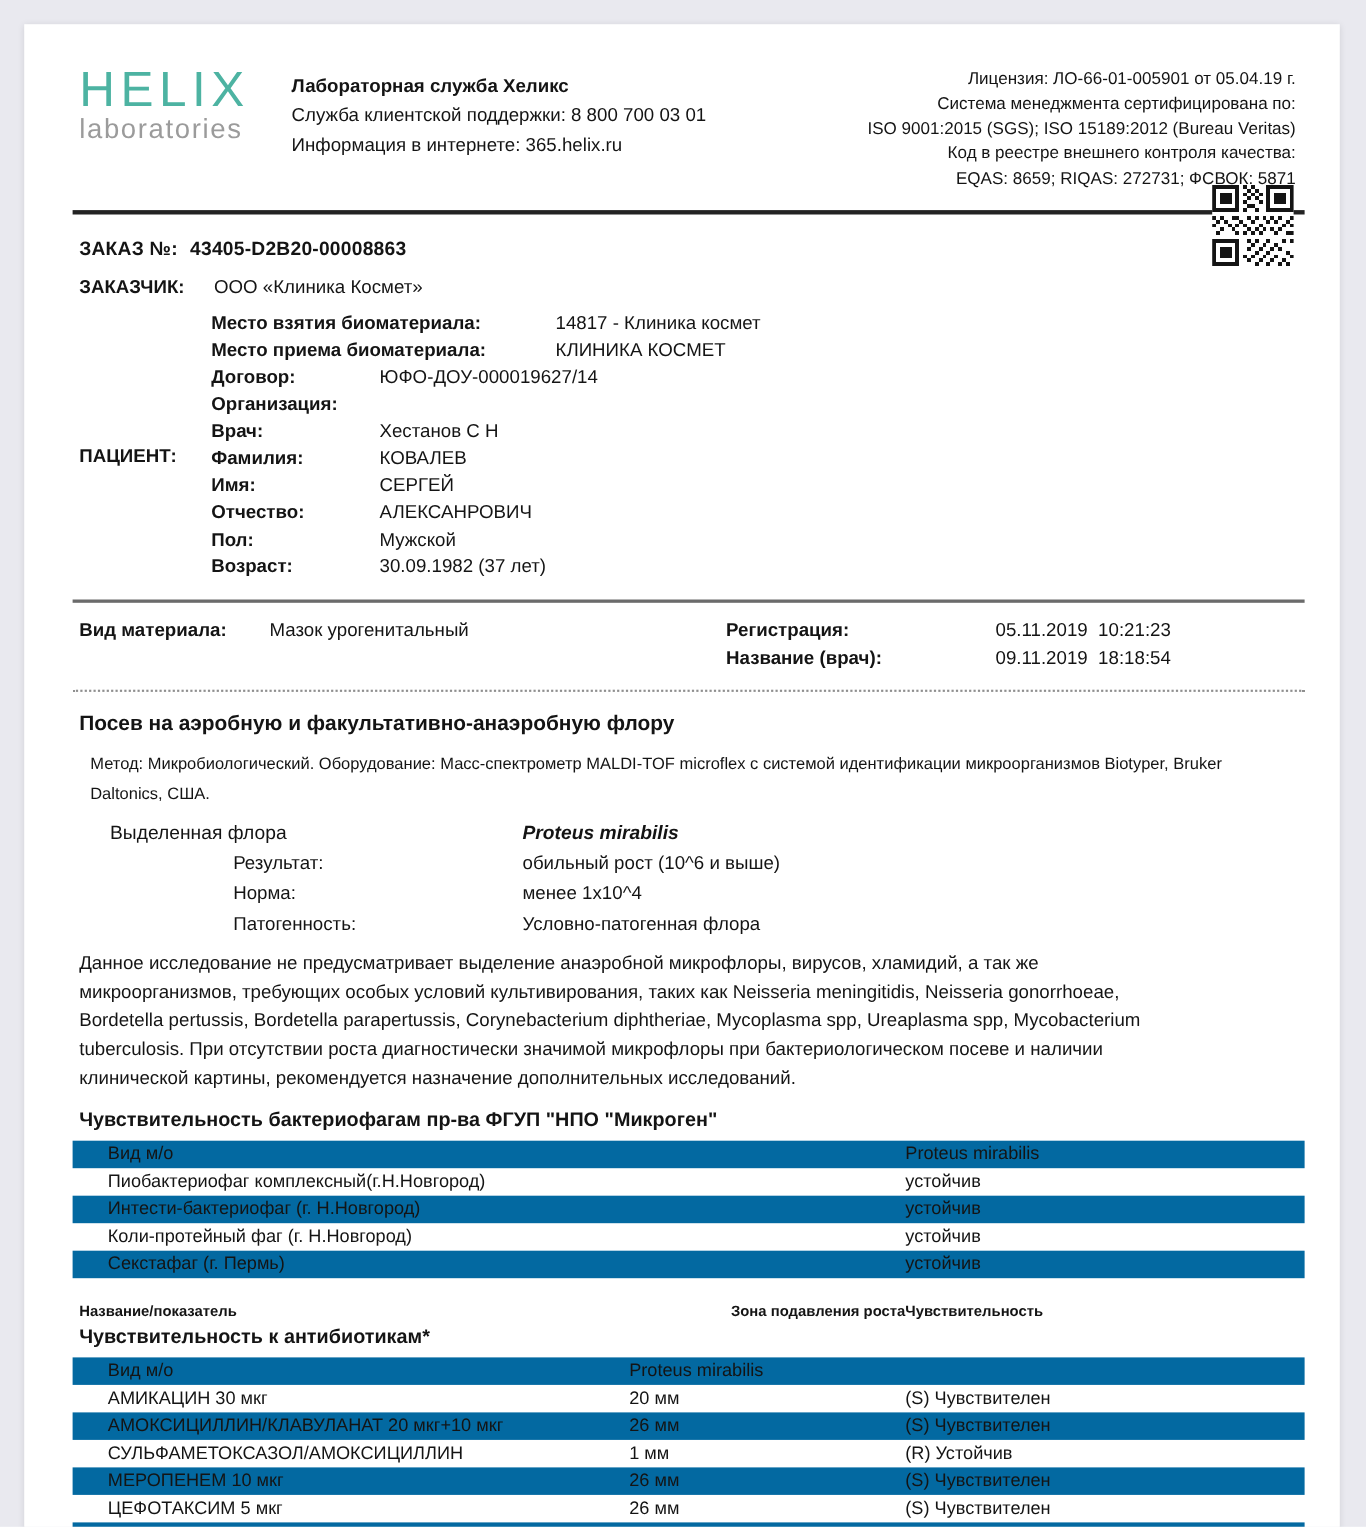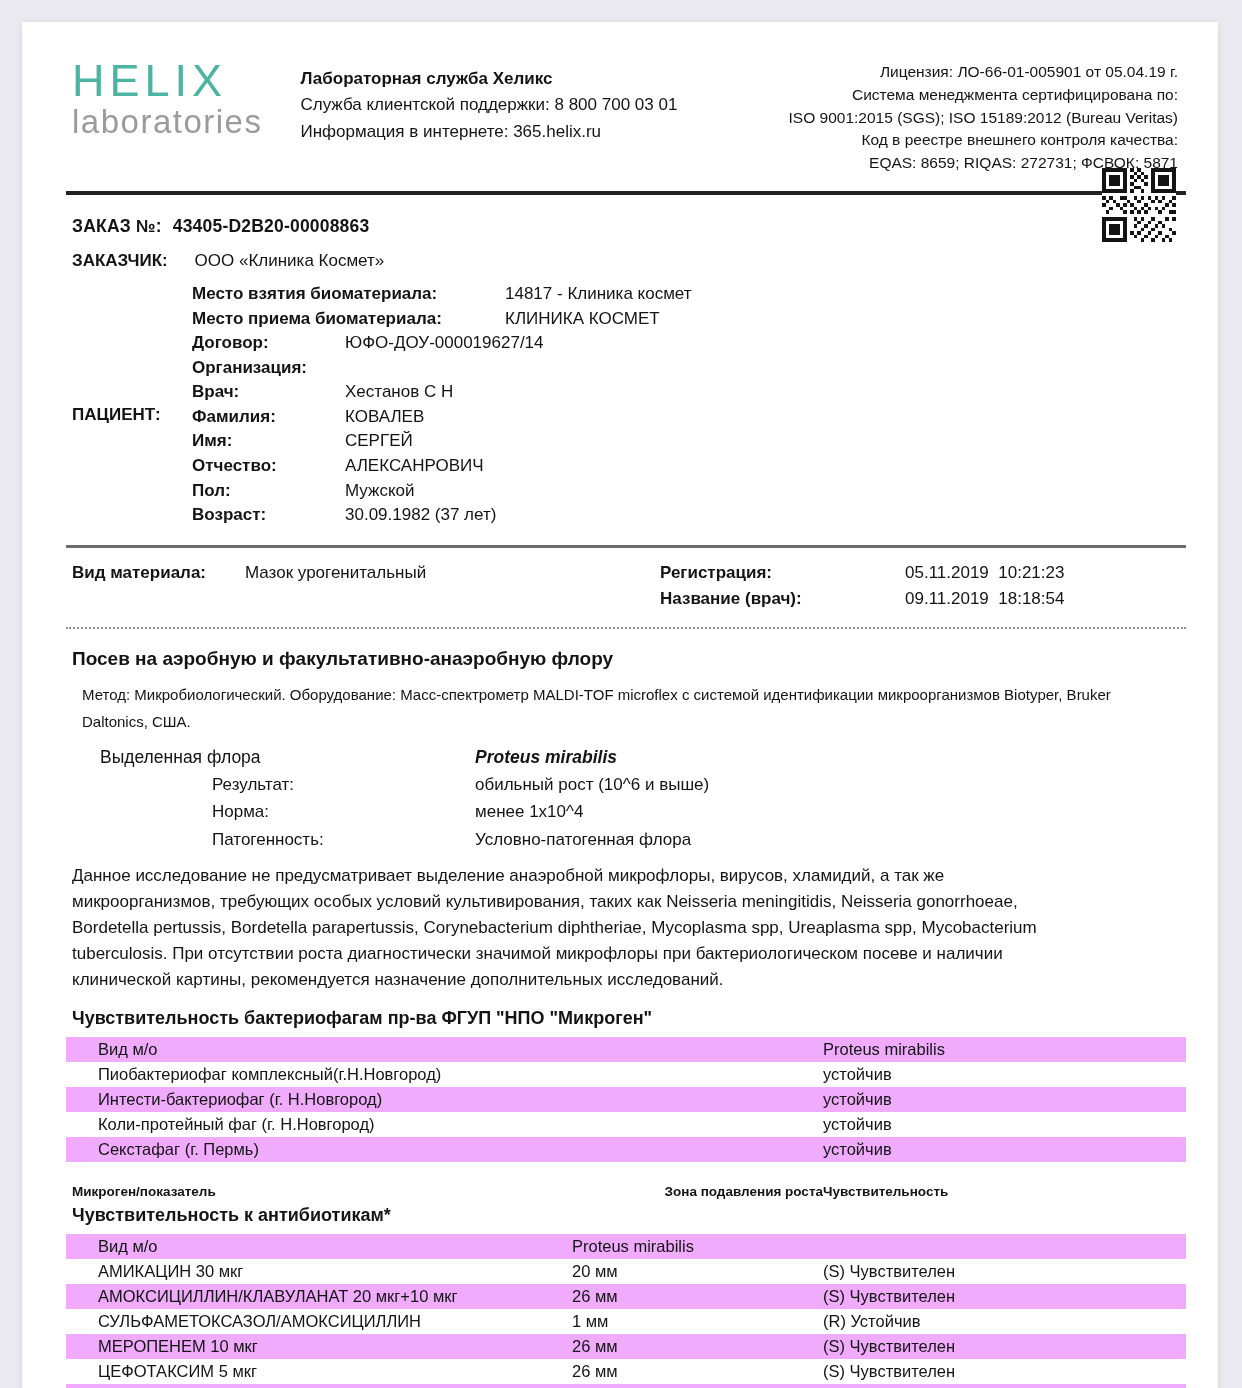--- a/index.html
+++ b/index.html
@@ -17,21 +17,21 @@
     width:1196px; height:1380px;
     background:#ffffff;
     box-shadow:0 1px 6px rgba(0,0,0,0.10);
   }
   .content { padding:30px 40px 0 50px; position:relative; }
 
   
   .header { display:flex; align-items:flex-start; margin-top:6px; }
   .logo { line-height:1; }
   .logo-main { font-size:45px; color:#4db3a2; letter-spacing:5px; font-weight:500; }
-  .logo-sub { font-size:33px; color:#9b9b9b; letter-spacing:1.5px; margin-top:2px; }
+  .logo-sub { font-size:25px; color:#9b9b9b; letter-spacing:1.5px; margin-top:2px; }
   .lab-info { margin-left:38px; font-size:17px; line-height:1.55; padding-top:8px; }
   .lab-info .b1 { font-weight:bold; }
   .license { margin-left:auto; text-align:right; font-size:15.5px; line-height:1.47; padding-top:3px; }
   .divider-thick { border-top:4px solid #232323; margin:16px -8px 0 -6px; }
 
   
   .order-line { font-weight:bold; font-size:17.5px; margin-top:21px; letter-spacing:0.2px; }
   .order-line .num { margin-left:6px; }
   .customer-line { margin-top:14px; font-size:17px; }
   .customer-line .clabel { font-weight:bold; }
@@ -63,21 +63,21 @@
   .flora-value { position:absolute; left:403px; top:0; font-weight:bold; font-style:italic; }
   .rrow { position:relative; font-size:17px; line-height:27.5px; }
   .rlabel { margin-left:140px; }
   .rvalue { position:absolute; left:403px; top:0; }
   .note { margin-top:10px; font-size:17px; line-height:26px; width:992px; }
 
   
   .sec-title { font-size:18px; font-weight:bold; margin-top:15px; }
   .tbl { margin:8px -8px 0 -6px; }
   .trow { display:flex; height:25px; line-height:25px; font-size:16.5px; }
-  .trow.gray { background:#f0abfc;align-items:center; }
+  .trow.gray { background:#0369a1;align-items:center; }
   .trow .c1 { padding-left:32px; width:506px; flex-shrink:0; }
   .trow.phage .c1 { width:757px; }
   .trow .c2 { width:251px; flex-shrink:0; }
   .trow .c3 { flex:1; }
   .tbl.bordered { border-bottom:1px solid #8a8a8a; }
 
   .colhead { display:flex; margin-top:22px; font-size:13.5px; font-weight:bold; }
   .colhead .h1 { width:500px; flex-shrink:0; }
   .colhead .h2 { width:251px; flex-shrink:0;text-align:right; }
 </style>
@@ -329,21 +329,21 @@
         <div class="c1">Коли-протейный фаг (г. Н.Новгород)</div>
         <div class="c3">устойчив</div>
       </div>
       <div class="trow phage gray">
         <div class="c1">Секстафаг (г. Пермь)</div>
         <div class="c3">устойчив</div>
       </div>
     </div>
 
     <div class="colhead">
-      <div class="h1">Микроген/показатель</div>
+      <div class="h1">Название/показатель</div>
       <div class="h2">Зона подавления роста</div>
       <div class="h3">Чувствительность</div>
     </div>
 
     <div class="sec-title" style="margin-top:6px;">Чувствительность к антибиотикам*</div>
     <div class="tbl bordered">
       <div class="trow gray">
         <div class="c1">Вид м/о</div>
         <div class="c2">Proteus mirabilis</div>
         <div class="c3"></div>

